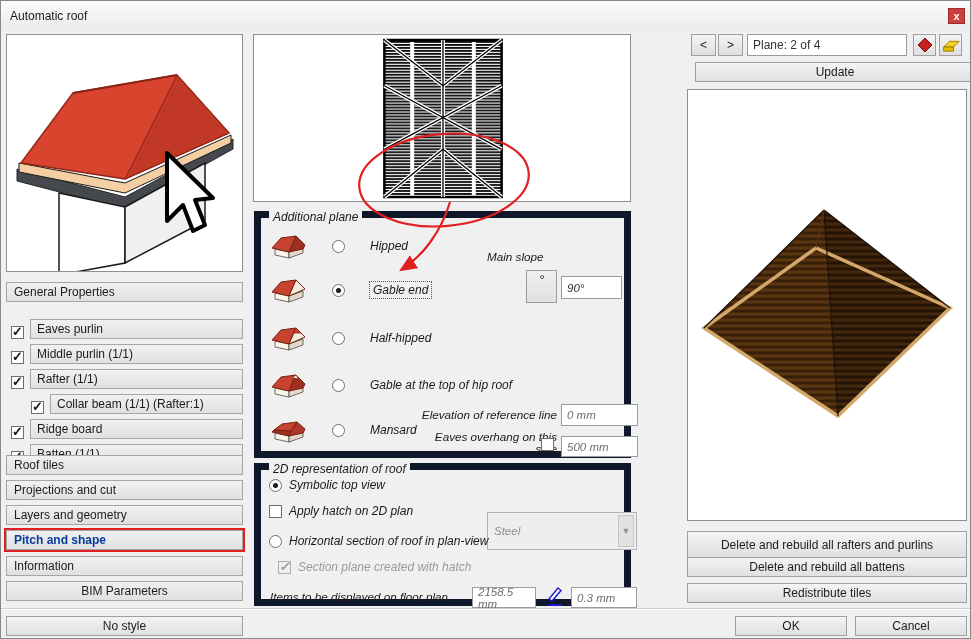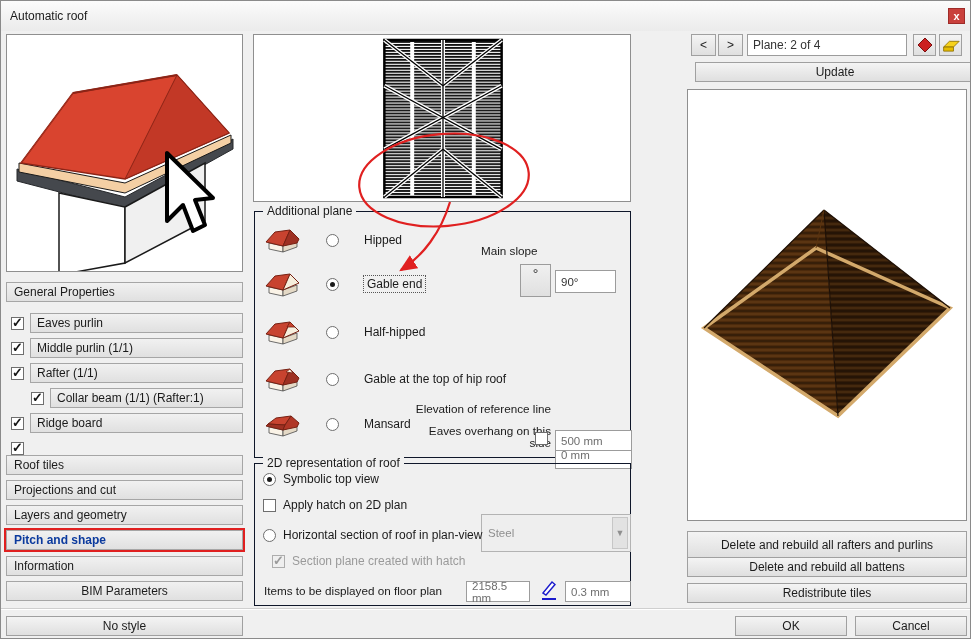--- a/index.html
+++ b/index.html
@@ -4,42 +4,42 @@
 <style>
   html,body{margin:0;padding:0;background:#d8d8d8;}
   .dialog{position:relative;width:971px;height:639px;background:#f0f0f0;border:1px solid #8a8a8a;box-sizing:border-box;font-family:"Liberation Sans",sans-serif;font-size:12px;color:#1a1a1a;overflow:hidden;}
   .titlebar{position:absolute;left:0;top:0;right:0;height:30px;background:linear-gradient(#fbfbfb,#ebebeb);display:flex;align-items:center;padding-left:9px;box-sizing:border-box;}
   .closebtn{position:absolute;top:7px;right:5px;width:17px;height:16px;background:#c9403c;color:#fff;font-size:11px;font-weight:bold;display:flex;align-items:center;justify-content:center;line-height:1;border:1px solid #9e2b28;box-sizing:border-box;}
   .panel{position:absolute;}
   .whitebox{background:#fff;border:1px solid #8f8f8f;box-sizing:border-box;position:absolute;}
   .lrow{position:absolute;left:0;width:237px;height:20px;background:linear-gradient(#f1f1f1,#e0e0e0);border:1px solid #a6a6a6;box-sizing:border-box;display:flex;align-items:center;padding:0 7px;font-size:12px;color:#1c1c1c;}
   .lrow.center{justify-content:center;padding:0;}
   .lrow.active{color:#0b3a9e;font-weight:bold;box-shadow:0 0 0 2px #e02020;}
-  .treerow{position:absolute;left:0;width:237px;height:32px;display:flex;align-items:center;}
+  .treerow{position:absolute;left:0;width:237px;height:32px;display:flex;align-items:flex-end;}
   .treerow .checkbox{margin-left:5px;margin-right:6px;flex:none;}
   .treerow.indent .checkbox{margin-left:25px;}
   .treelabel{flex:1;height:20px;background:linear-gradient(#f1f1f1,#e0e0e0);border:1px solid #a6a6a6;box-sizing:border-box;display:flex;align-items:center;padding:0 6px;}
   .checkbox{width:13px;height:13px;background:#fff;border:1px solid #6e6e6e;box-sizing:border-box;position:relative;flex:none;}
   .checkbox.on::after{content:"✓";position:absolute;left:0;top:-3px;font-size:13px;font-weight:bold;color:#151515;}
   .checkbox.disabled{background:#efefef;border-color:#adadad;}
   .checkbox.disabled.on::after{color:#9a9a9a;}
   .radio{width:13px;height:13px;border:1px solid #6e6e6e;border-radius:50%;background:#fff;box-sizing:border-box;position:relative;flex:none;}
   .radio.on::after{content:"";position:absolute;left:3px;top:3px;width:5px;height:5px;border-radius:50%;background:#1a1a1a;}
-  .groupbox{position:absolute;border:1px solid #0f172a;box-sizing:border-box;}
+  .groupbox{position:absolute;border:7px solid #0f172a;box-sizing:border-box;font-style:italic;}
   .grouptitle{position:absolute;top:-8px;left:8px;background:#f0f0f0;padding:0 4px;font-size:12px;color:#1a1a1a;white-space:nowrap;}
   .optrow{position:absolute;display:flex;align-items:center;gap:25px;height:30px;padding-left:9px;}
   .optlabel{font-size:12px;}
   .optlabel.focus{outline:1px dotted #555;padding:1px 3px;}
   .chkrow{position:absolute;display:flex;align-items:center;gap:7px;height:16px;font-size:12px;}
   .field{position:absolute;background:#fff;border:1px solid #9c9c9c;box-sizing:border-box;display:flex;align-items:center;padding:0 5px;font-size:11.5px;color:#6e6e6e;}
   .field.dark{color:#333;}
   .degreebox{position:absolute;background:linear-gradient(#f0f0f0,#e0e0e0);border:1px solid #9c9c9c;box-sizing:border-box;display:flex;justify-content:center;align-items:flex-start;font-size:14px;color:#333;padding-top:1px;}
   .sublabel{position:absolute;font-size:11.7px;color:#1a1a1a;line-height:12px;}
   .right-label{text-align:right;}
-  .combo{position:absolute;background:#eeeeee;border:1px solid #b3b3b3;box-sizing:border-box;display:flex;align-items:center;padding:18px 6px;font-size:11.5px;color:#8f8f8f;margin-top:8px;}
+  .combo{position:absolute;background:#eeeeee;border:1px solid #b3b3b3;box-sizing:border-box;display:flex;align-items:center;padding:18px 6px;font-size:11.5px;color:#8f8f8f;}
   .combo .arrow{position:absolute;right:2px;top:2px;bottom:2px;width:16px;background:#e2e2e2;border:1px solid #c6c6c6;box-sizing:border-box;display:flex;align-items:center;justify-content:center;color:#8f8f8f;font-size:9px;}
   .pushbtn{position:absolute;background:linear-gradient(#f4f4f4,#dfdfdf);border:1px solid #a0a0a0;box-sizing:border-box;display:flex;align-items:center;justify-content:center;font-size:12px;color:#1c1c1c;}
   .graytext{color:#9a9a9a;}
   .ricon{width:37px;height:27px;flex:none;}
   .annotation{position:absolute;left:0;top:0;pointer-events:none;z-index:60;}
   .divider{position:absolute;left:0;top:607px;width:971px;height:2px;border-top:1px solid #cfcfcf;border-bottom:1px solid #ffffff;box-sizing:border-box;}
 </style>
 </head>
 <body>
 
@@ -83,20 +83,21 @@
     <div class="treerow indent" style="top:348px">
       <span class="checkbox on"></span>
       <span class="treelabel">Collar beam (1/1) (Rafter:1)</span>
     </div>
     <div class="treerow" style="top:373px">
       <span class="checkbox on"></span>
       <span class="treelabel">Ridge board</span>
     </div>
     <div class="treerow" style="top:398px">
       <span class="checkbox on"></span>
+      <span class="treelabel">Batten (1/1)</span>
     </div>
 
     <div class="lrow" style="top:421px">Roof tiles</div>
     <div class="lrow" style="top:446px">Projections and cut</div>
     <div class="lrow" style="top:471px">Layers and geometry</div>
     <div class="lrow active" style="top:496px">Pitch and shape</div>
     <div class="lrow" style="top:522px">Information</div>
     <div class="lrow center" style="top:547px">BIM Parameters</div>
   </div>
 
@@ -203,21 +204,21 @@
         </svg>
         <span class="radio"></span>
         <span class="optlabel">Mansard</span>
       </div>
 
       <span class="sublabel" style="left:226px;top:33px;">Main slope</span>
       <div class="degreebox" style="left:265px;top:52px;width:31px;height:33px;">°</div>
       <div class="field dark" style="left:300px;top:58px;width:61px;height:23px;">90°</div>
 
       <span class="sublabel right-label" style="left:146px;top:191px;width:150px;">Elevation of reference line</span>
-      <div class="field" style="left:300px;top:186px;width:77px;height:28px;margin-top:43px;">0 mm</div>
+      <div class="field" style="left:300px;top:186px;width:77px;height:22px;">0 mm</div>
 
       <span class="sublabel right-label" style="left:166px;top:213px;width:130px;">Eaves overhang on this side</span>
       <span class="checkbox" style="position:absolute;left:280px;top:220px;"></span>
       <div class="field" style="left:300px;top:218px;width:77px;height:21px;">500 mm</div>
     </div>
 
     <div class="groupbox" style="left:1px;top:429px;width:377px;height:143px;">
       <span class="grouptitle">2D representation of roof</span>
 
       <div class="chkrow" style="left:8px;top:7px;">

